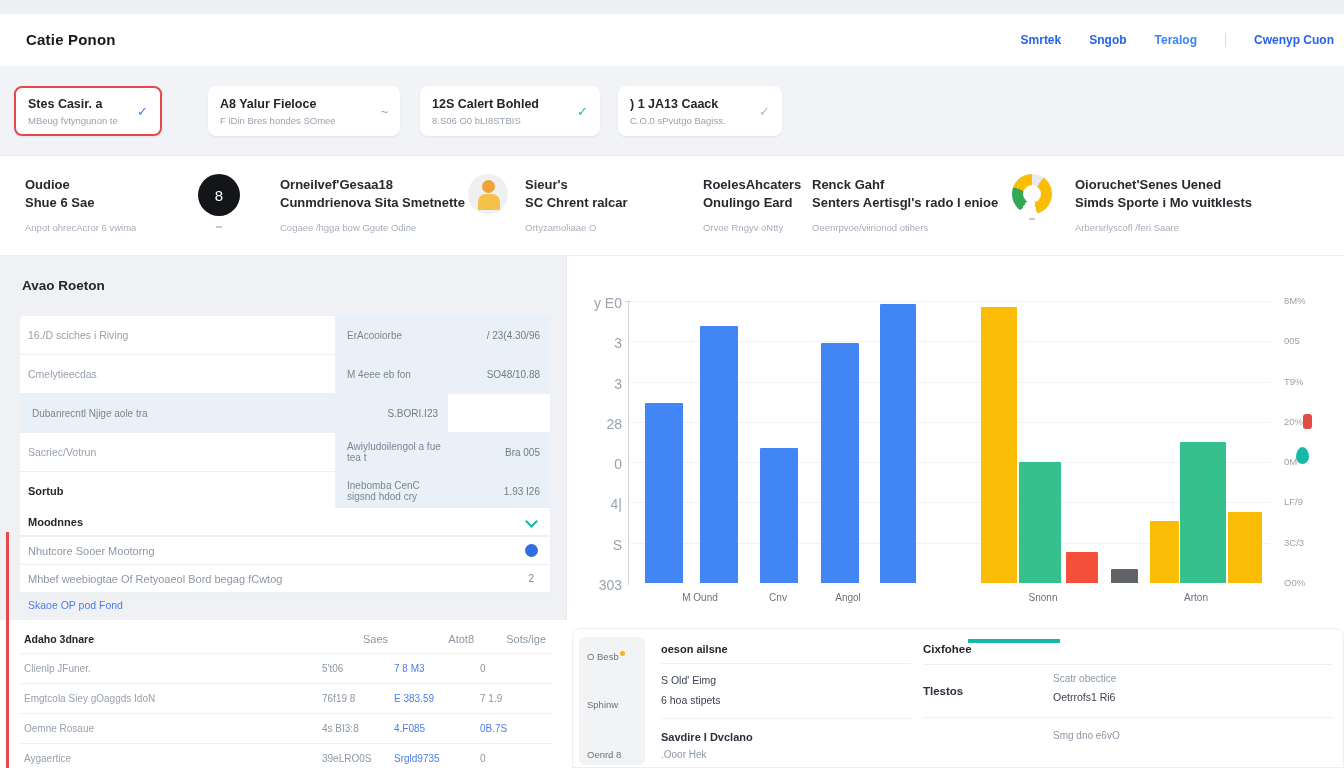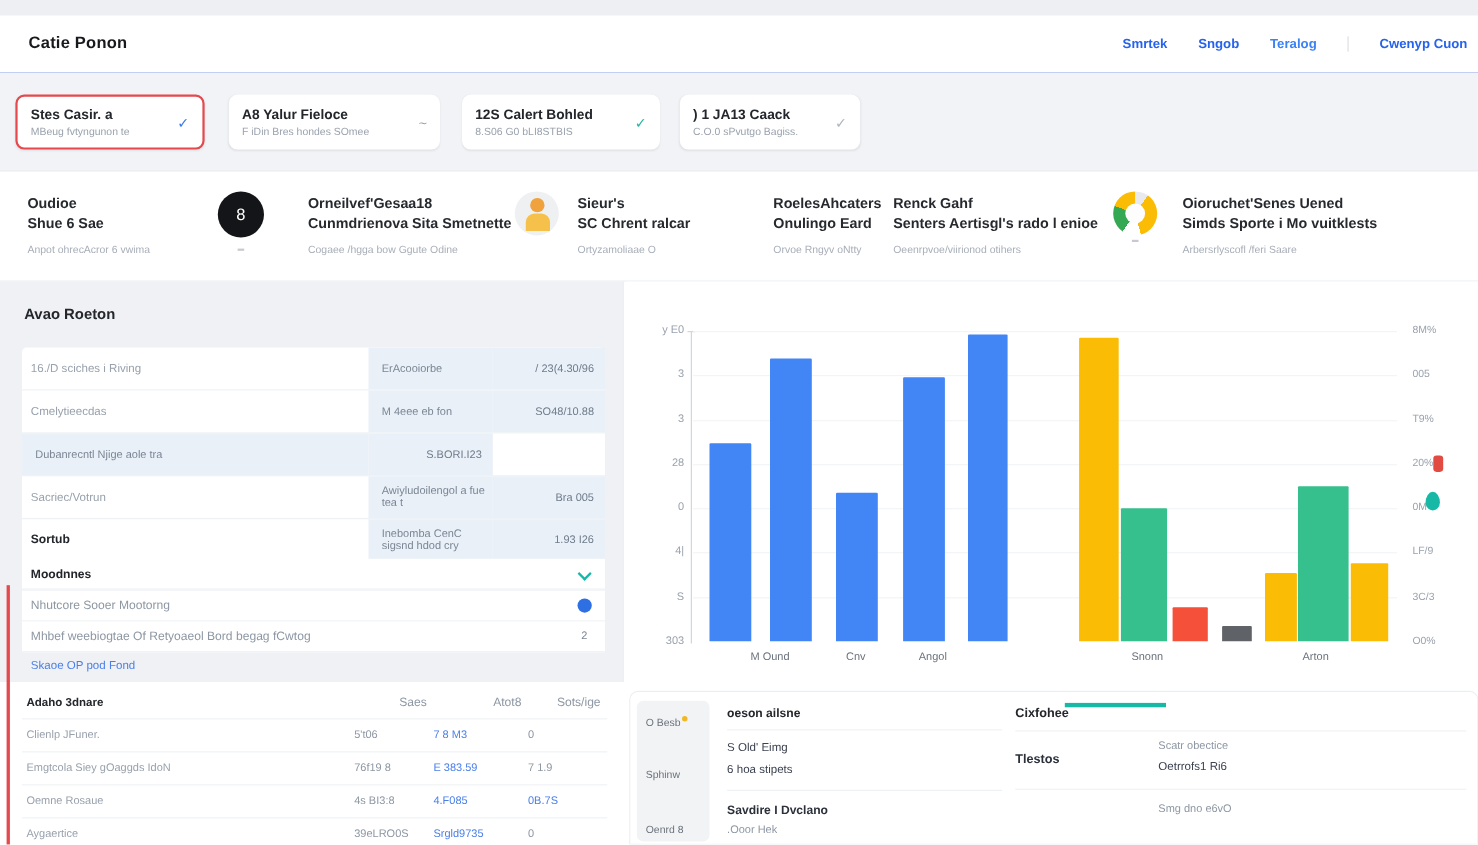--- a/index.html
+++ b/index.html
@@ -12,21 +12,21 @@
   .brand{position:absolute;left:26px;top:17px;font-size:15px;font-weight:bold;color:#17191c;letter-spacing:.2px;}
   .nav{position:absolute;right:10px;top:19px;display:flex;gap:28px;align-items:center;font-size:12px;font-weight:bold;}
   .nav .sep{width:1px;height:14px;background:#d9dde2;}
 
   
   .cards-band{position:absolute;left:0;top:66px;width:1344px;height:89px;background:#f1f3f6;border-bottom:1px solid #e7e9ec;}
   .card{position:absolute;top:86px;height:50px;background:#fff;border-radius:8px;box-shadow:0 1px 2px rgba(20,30,50,.08);display:flex;align-items:center;justify-content:space-between;padding:0 12px;box-sizing:border-box;}
   .card .t{font-size:12.5px;font-weight:bold;color:#23262b;line-height:15px;}
   .card .s{font-size:9.5px;color:#9aa2ad;margin-top:3px;}
   .card-ic{font-size:13px;margin-left:8px;}
-  .card1{left:14px;width:172px;border:2px solid #e5484d;}
+  .card1{left:14px;width:148px;border:2px solid #e5484d;}
   .card2{left:208px;width:192px;}
   .card3{left:420px;width:180px;}
   .card4{left:618px;width:164px;}
 
   
   .features{position:absolute;left:0;top:156px;width:1344px;height:99px;background:#fff;border-bottom:1px solid #eceef1;}
   .feat{position:absolute;top:20px;}
   .feat .t{font-size:13px;font-weight:bold;color:#26292e;line-height:18px;}
   .feat .s{font-size:9.5px;color:#a8aeb8;margin-top:10px;}
   .ic-circle8{position:absolute;left:198px;top:18px;width:42px;height:42px;border-radius:50%;background:#131518;color:#fff;display:flex;align-items:center;justify-content:center;font-size:15px;}
@@ -68,21 +68,21 @@
   .btable .drow div:first-child{text-align:left;padding-left:4px;color:#98a1ac;}
   .btable .blue{color:#4a7fe8 !important;}
 
   
   #chart-area{position:absolute;left:570px;top:256px;width:774px;height:364px;background:#fff;}
   #plot{position:absolute;left:60px;top:45px;width:640px;height:282px;}
   #plot .grid{position:absolute;left:0;width:640px;height:1px;background:#f2f3f6;z-index:1;}
   #plot .bar{position:absolute;bottom:0;z-index:2;border-radius:1px 1px 0 0;}
   .yaxis{position:absolute;left:58px;top:45px;width:1px;height:284px;background:#cdd3da;}
   .yaxis:before{content:"";position:absolute;left:-3px;top:0;width:7px;height:1px;background:#cdd3da;}
-  .ytick-l{position:absolute;width:40px;text-align:right;font-size:10px;color:#9aa2ad;}
+  .ytick-l{position:absolute;width:40px;text-align:right;font-size:14px;color:#9aa2ad;}
   .ytick-r{position:absolute;width:44px;text-align:left;font-size:9.5px;color:#9aa2ad;}
   .xtick{position:absolute;font-size:10px;color:#6b727c;transform:translateX(-50%);}
   .legend-red{position:absolute;left:733px;top:158px;width:9px;height:15px;border-radius:3px;background:#e14b42;}
   .legend-teal{position:absolute;left:726px;top:191px;width:13px;height:17px;background:#17b8a6;border-radius:50% 50% 50% 50%/58% 58% 42% 42%;}
   .teal-sliver{position:absolute;left:338px;top:338px;width:92px;height:4px;background:#17b8a6;z-index:2;}
 
   
   .bottom-wrap{position:absolute;left:572px;top:628px;width:772px;height:140px;background:#fff;border:1px solid #eceef1;border-radius:8px 8px 0 0;box-sizing:border-box;}
   .bm-side{position:absolute;left:6px;top:8px;width:66px;height:128px;background:#f2f3f5;border-radius:6px;}
   .bm-side .it{position:absolute;left:8px;font-size:9.5px;color:#6b727c;}

